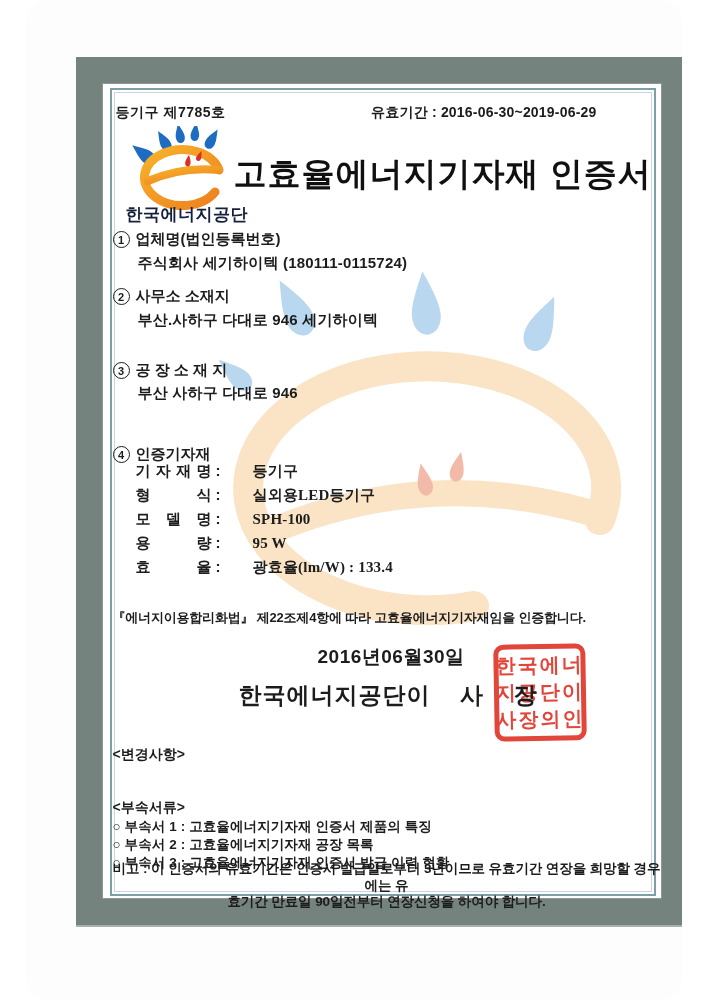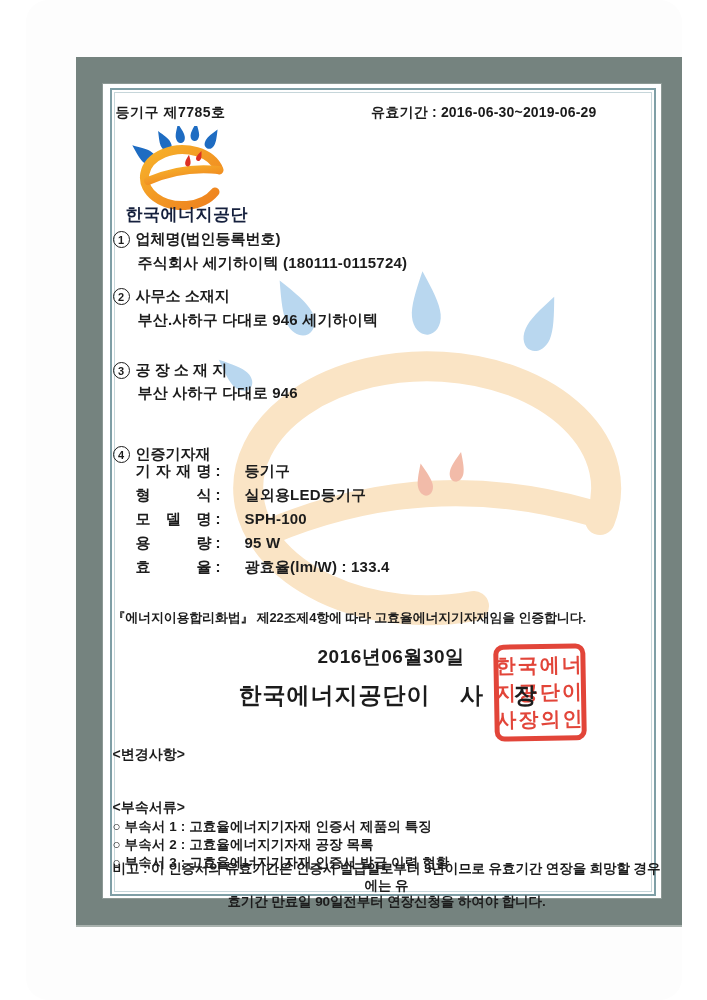--- a/index.html
+++ b/index.html
@@ -39,21 +39,21 @@
   .section-head { font-size:15px; font-weight:700; left:87px; display:flex; align-items:center; gap:6px; }
   .section-body { font-size:15px; font-weight:700; left:112px; letter-spacing:0.2px; }
   .num-badge {
     display:inline-flex; align-items:center; justify-content:center;
     width:17px; height:17px; border:1.4px solid #1c1c1c; border-radius:50%;
     font-size:11px; font-weight:700; flex:0 0 auto;
   }
   .spec-row { position:absolute; left:110px; z-index:2; font-size:15px; font-weight:700; white-space:nowrap; }
   .spec-label { display:inline-block; width:76px; text-align:justify; text-align-last:justify; }
   .spec-colon { display:inline-block; margin-left:4px; }
-  .spec-value { display:inline-block; margin-left:24px; letter-spacing:0.2px; }
+  .spec-value { display:inline-block; margin-left:32px; letter-spacing:0.2px;font-family:Liberation Serif, serif; }
 
   .statement { left:87px; top:609px; font-size:13px; font-weight:700; letter-spacing:-0.2px; }
   .issue-date { left:292px; top:644px; font-size:19px; font-weight:700; letter-spacing:0.5px; }
   .issuer-row { left:213px; top:680px; font-size:23px; font-weight:700; letter-spacing:1px; z-index:3; }
   .issuer-title { white-space:pre; }
 
   .seal {
     position:absolute; left:468px; top:644px; width:92px; height:97px; z-index:2;
     border:5px solid #e0372b; border-radius:10px; transform:rotate(-1deg);
     display:flex; flex-direction:column; align-items:center; justify-content:center;
@@ -121,20 +121,21 @@
       <path d="M97,44 A38,28 0 1 0 93,66" stroke-width="9"></path>
       <path d="M26,55 Q60,40 97,44" stroke-width="8"></path>
     </g>
     <g fill="#dd3024">
       <use href="#ldrop" transform="translate(66,36) rotate(8) scale(0.6)"></use>
       <use href="#ldrop" transform="translate(77,31) rotate(22) scale(0.55)"></use>
     </g>
   </svg>
   <div class="txt logo-label">한국에너지공단</div>
 
+  <div class="txt cert-title">고효율에너지기자재 인증서</div>
 
   <div class="txt section-head" style="top:230px">
     <span class="num-badge">1</span>
     <span>업체명(법인등록번호)</span>
   </div>
   <div class="txt section-body" style="top:254px">주식회사 세기하이텍 (180111-0115724)</div>
 
   <div class="txt section-head" style="top:287px">
     <span class="num-badge">2</span>
     <span>사무소 소재지</span>

